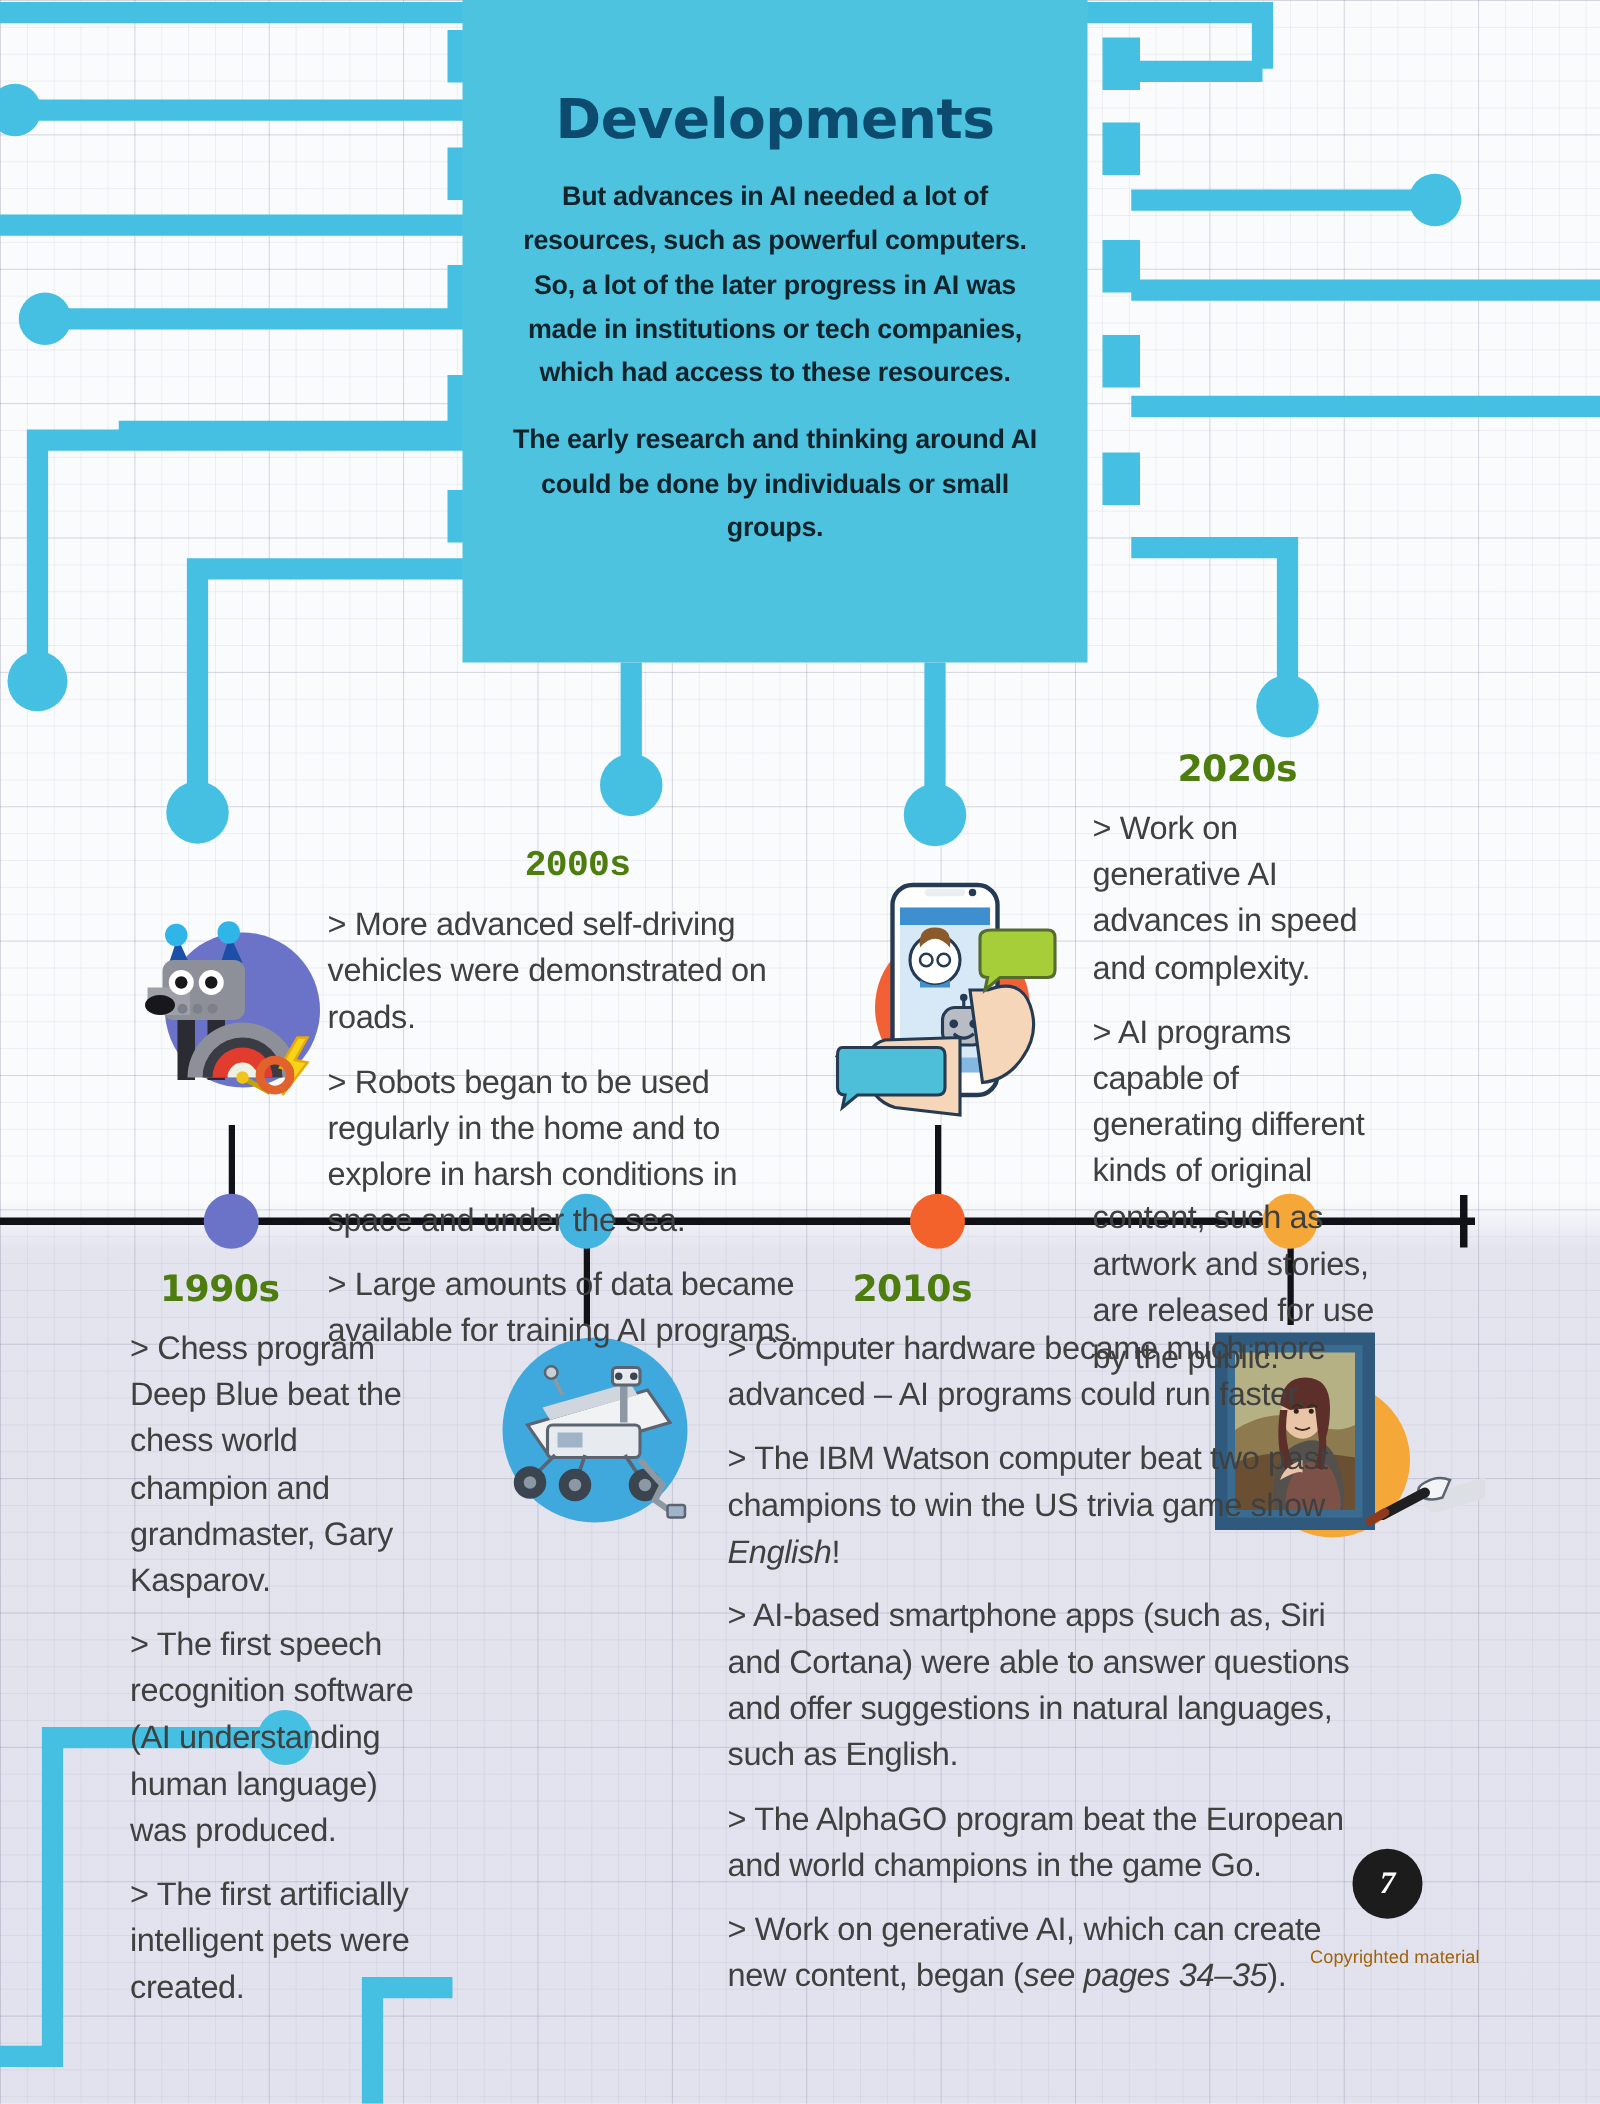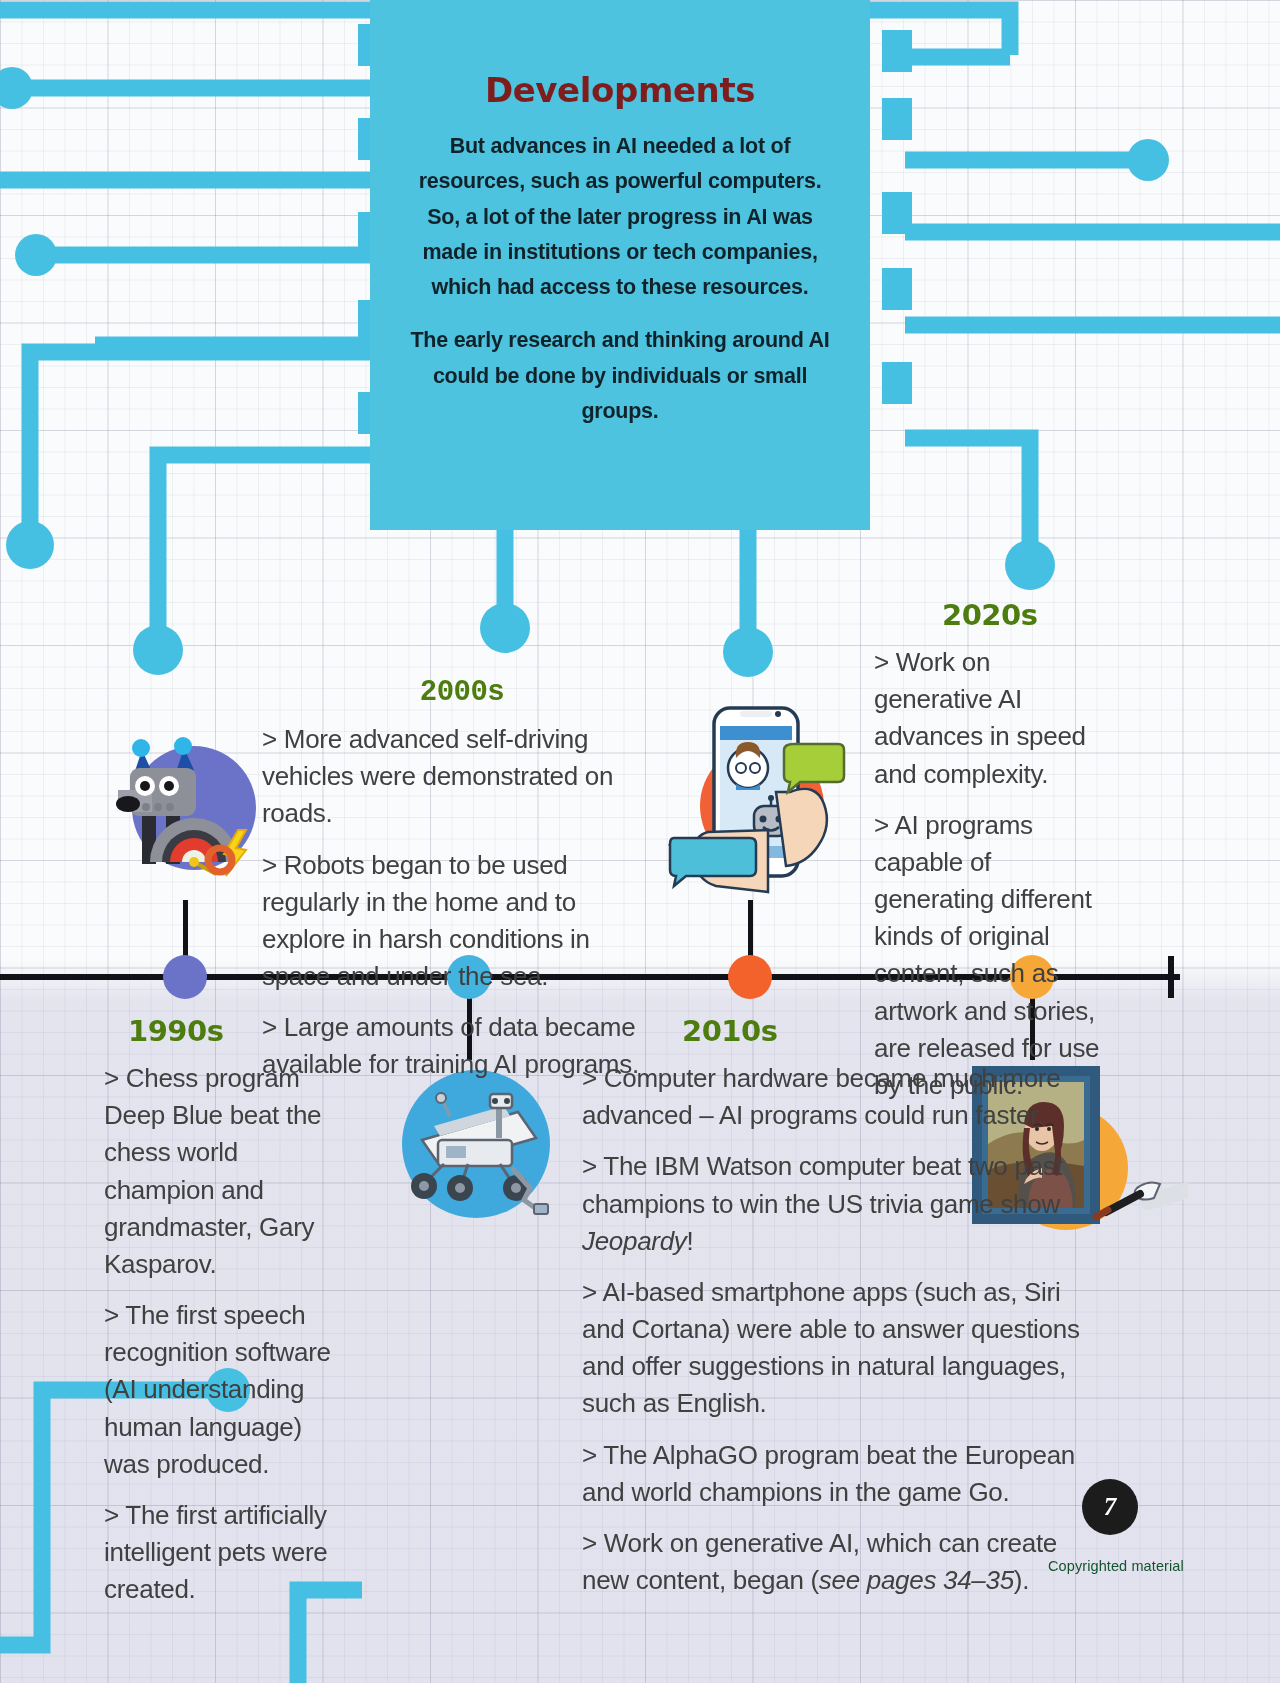--- a/index.html
+++ b/index.html
@@ -36,21 +36,21 @@
   #circuit { position:absolute; left:0; top:0; width:1280px; height:700px; }
 
   
   .hero {
     position:absolute; left:370px; top:0; width:500px; height:530px;
     background:#4ec3e0;
     padding:70px 34px 0 34px;
     text-align:center;
   }
   .hero-title {
-    font-size:34px; font-weight:bold; color:#7f1d1d;
+    font-size:44px; font-weight:bold; color:#0c4a6e;
     letter-spacing:-.4px; margin-bottom:19px;
     font-family:"DejaVu Sans", sans-serif;
   }
   .hero-p {
     font-size:21.5px; font-weight:bold; color:#10232b;
     line-height:1.64; margin-bottom:18px; letter-spacing:-.25px;
   }
 
   
   #axis {
@@ -92,21 +92,21 @@
   #pagenum {
     position:absolute; left:1082px; top:1479px;
     width:56px; height:56px; border-radius:50%;
     background:#1d1c1c; color:#ffffff;
     font-size:25px; font-style:italic; font-weight:bold;
     display:flex; align-items:center; justify-content:center;
     font-family:"Liberation Serif", serif;
   }
   #copyright {
     position:absolute; left:1048px; top:1558px;
-    font-size:14.5px; color:#14532d; letter-spacing:.1px;
+    font-size:14.5px; color:#a16207; letter-spacing:.1px;
   }
 
   
   .illus { position:absolute; }
 </style>
 </head>
 <body>
 
 <div id="page">
   <div id="grid-fine"></div>
@@ -374,21 +374,21 @@
 <section id="era-2010">
   <h2 class="era-title">2010s</h2>
 
   <p class="bullet">
     <span class="gt">&gt;</span>
     <span>Computer hardware became much more advanced – AI programs could run faster.</span>
   </p>
 
   <p class="bullet">
     <span class="gt">&gt;</span>
-    <span>The IBM Watson computer beat two past champions to win the US trivia game show </span><span class="it">Jeopardy</span><span>!</span>
+    <span>The IBM Watson computer beat two past champions to win the US trivia game show </span><span class="it">English</span><span>!</span>
   </p>
 
   <p class="bullet">
     <span class="gt">&gt;</span>
     <span>AI-based smartphone apps (such as, Siri and Cortana) were able to answer questions and offer suggestions in natural languages, such as English.</span>
   </p>
 
   <p class="bullet">
     <span class="gt">&gt;</span>
     <span>The AlphaGO program beat the European and world champions in the game Go.</span>

